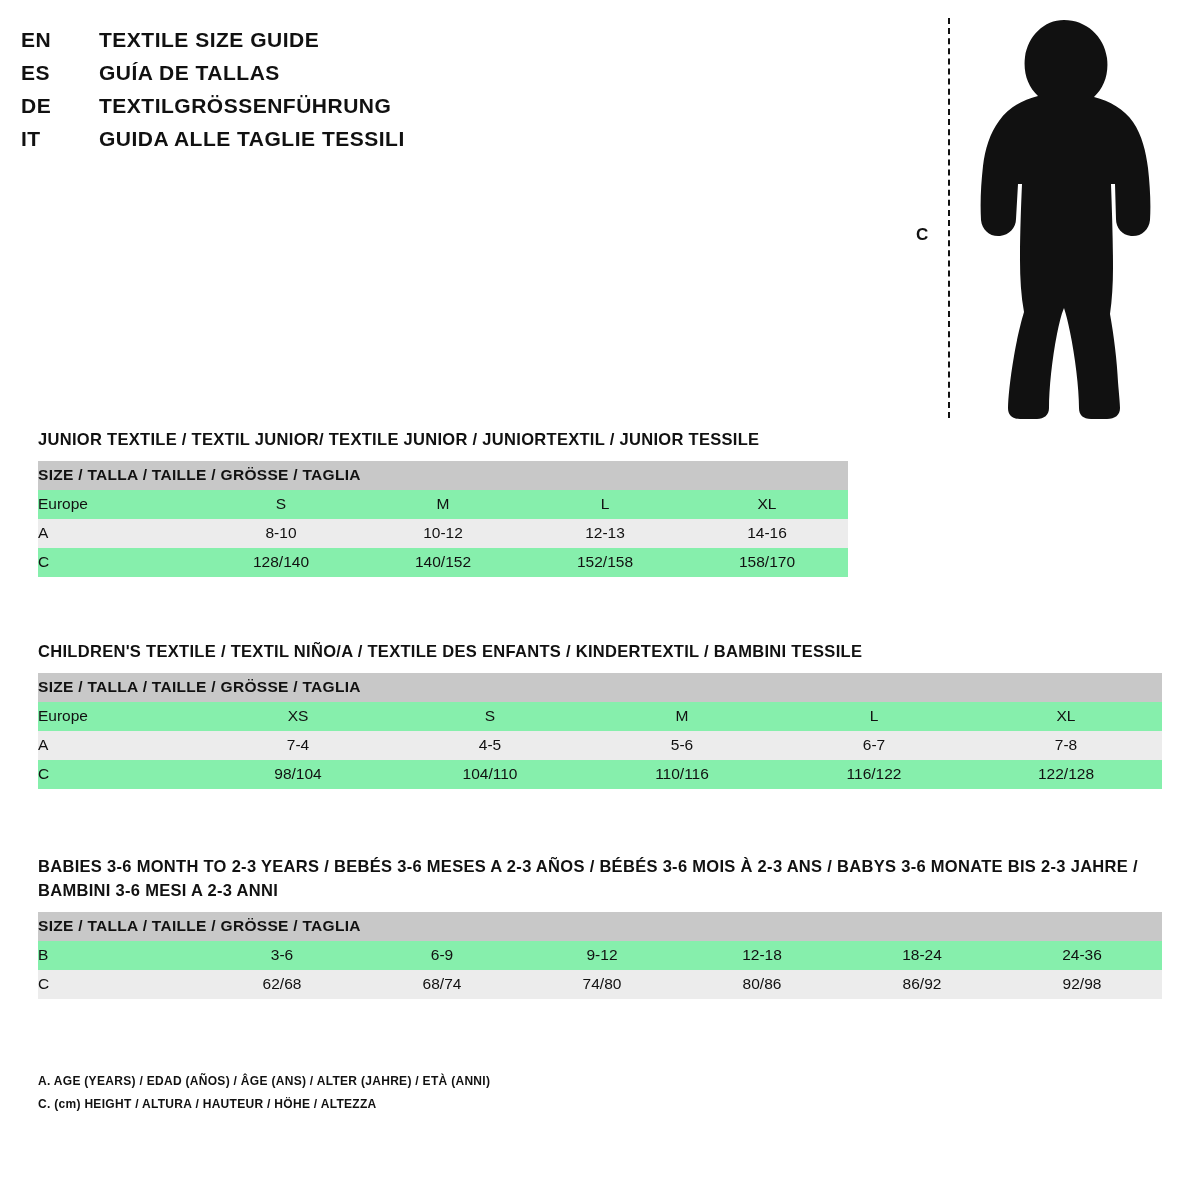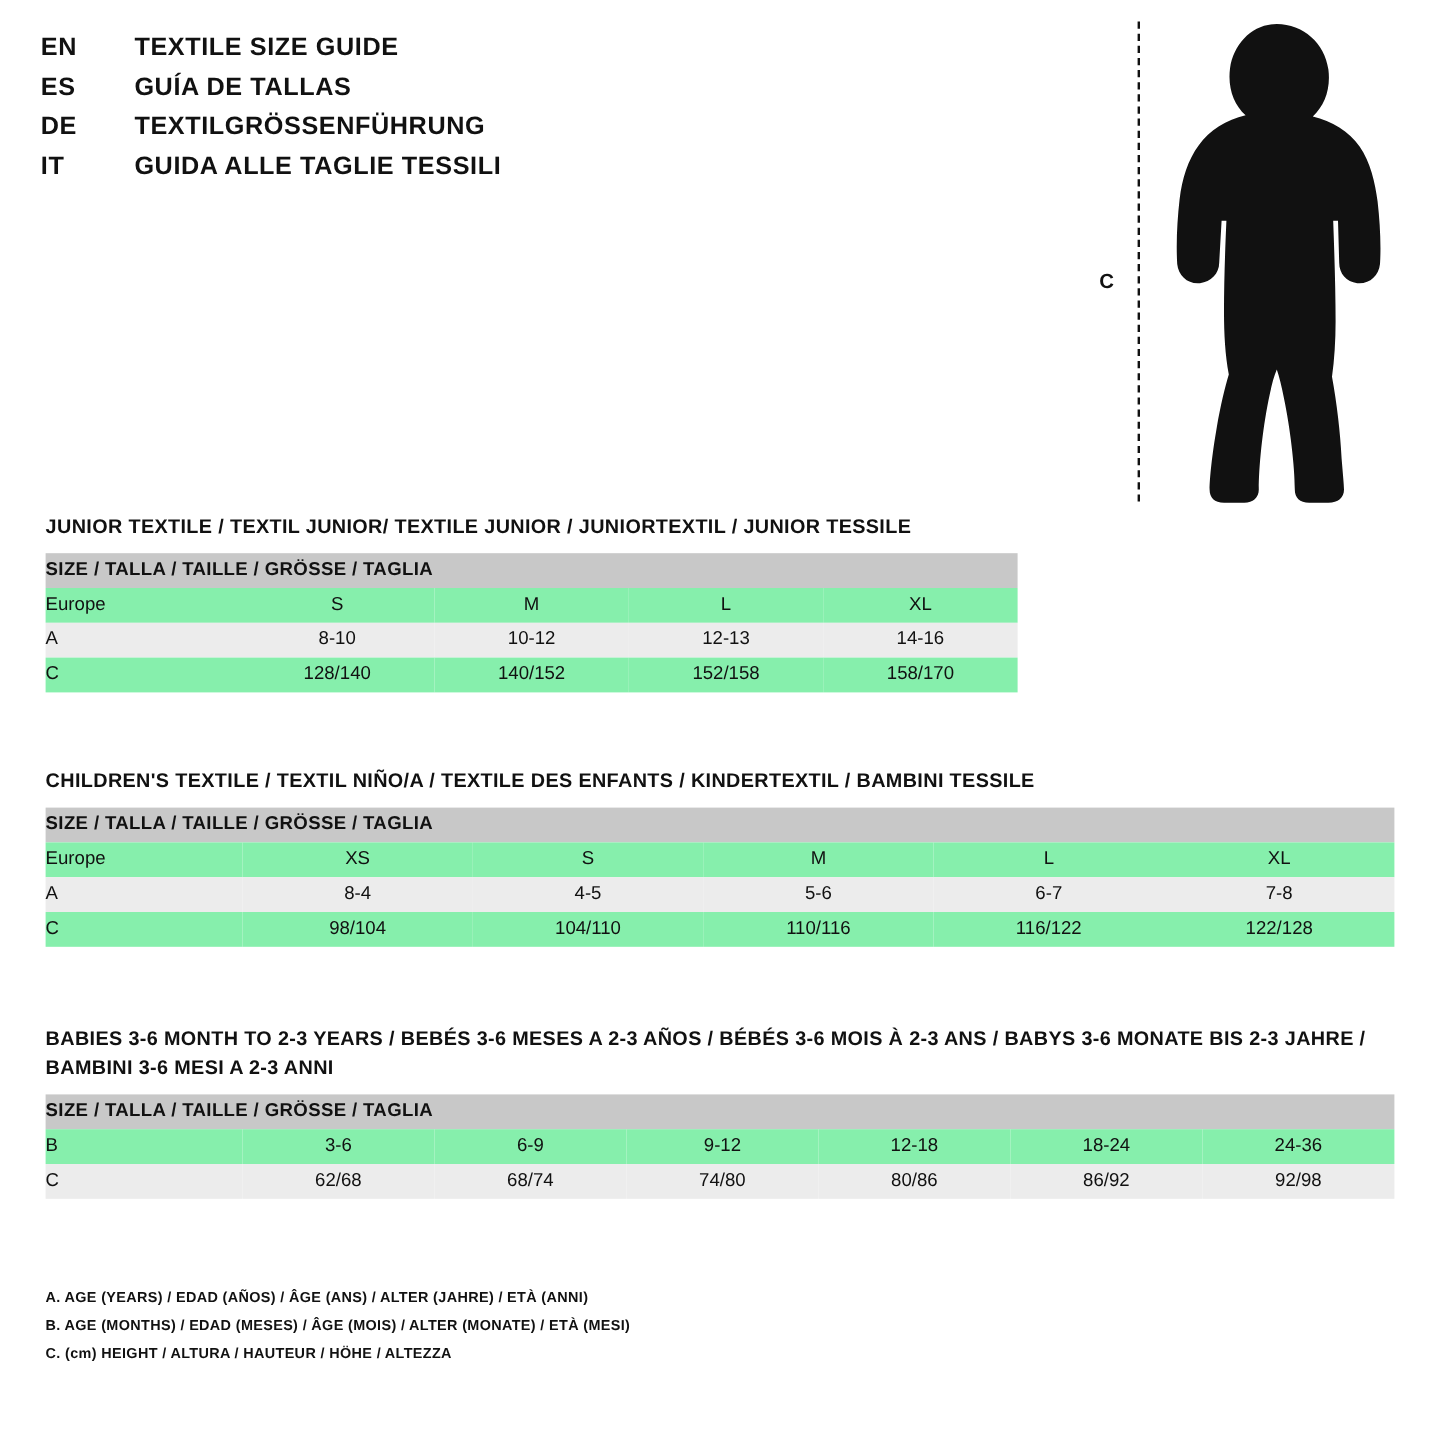--- a/index.html
+++ b/index.html
@@ -14,21 +14,21 @@
     font-family: "Liberation Sans", sans-serif;
     color: #1a1a1a;
     position: relative;
     overflow: hidden;
   }
 
   
   .header {
     position: absolute;
     top: 28px;
-    left: 34px;
+    left: 21px;
     width: 840px;
   }
   .lang-row {
     display: flex;
     align-items: baseline;
     height: 33px;
   }
   .lang-code {
     width: 78px;
     font-size: 21px;
@@ -239,21 +239,21 @@
     <tr class="row-light">
       <td class="cell-label" style="width:164px;">Europe</td>
       <td class="cell-val" style="width:192px;">XS</td>
       <td class="cell-val" style="width:192px;">S</td>
       <td class="cell-val" style="width:192px;">M</td>
       <td class="cell-val" style="width:192px;">L</td>
       <td class="cell-val" style="width:192px;">XL</td>
     </tr>
     <tr class="row-grey">
       <td class="cell-label">A</td>
-      <td class="cell-val">8-4</td>
+      <td class="cell-val">7-4</td>
       <td class="cell-val">4-5</td>
       <td class="cell-val">5-6</td>
       <td class="cell-val">6-7</td>
       <td class="cell-val">7-8</td>
     </tr>
     <tr class="row-light">
       <td class="cell-label">C</td>
       <td class="cell-val">98/104</td>
       <td class="cell-val">104/110</td>
       <td class="cell-val">110/116</td>
@@ -288,15 +288,14 @@
       <td class="cell-val">80/86</td>
       <td class="cell-val">86/92</td>
       <td class="cell-val">92/98</td>
     </tr>
   </tbody>
     </table>
 </div>
 
 <div class="legend" style="top:1070px;">
   <div>A. AGE (YEARS) / EDAD (AÑOS) / ÂGE (ANS) / ALTER (JAHRE) / ETÀ (ANNI)</div>
-  <div>B. AGE (MONTHS) / EDAD (MESES) / ÂGE (MOIS) / ALTER (MONATE) / ETÀ (MESI)</div>
   <div>C. (cm) HEIGHT / ALTURA / HAUTEUR / HÖHE / ALTEZZA</div>
 </div>
 
 </body></html>

